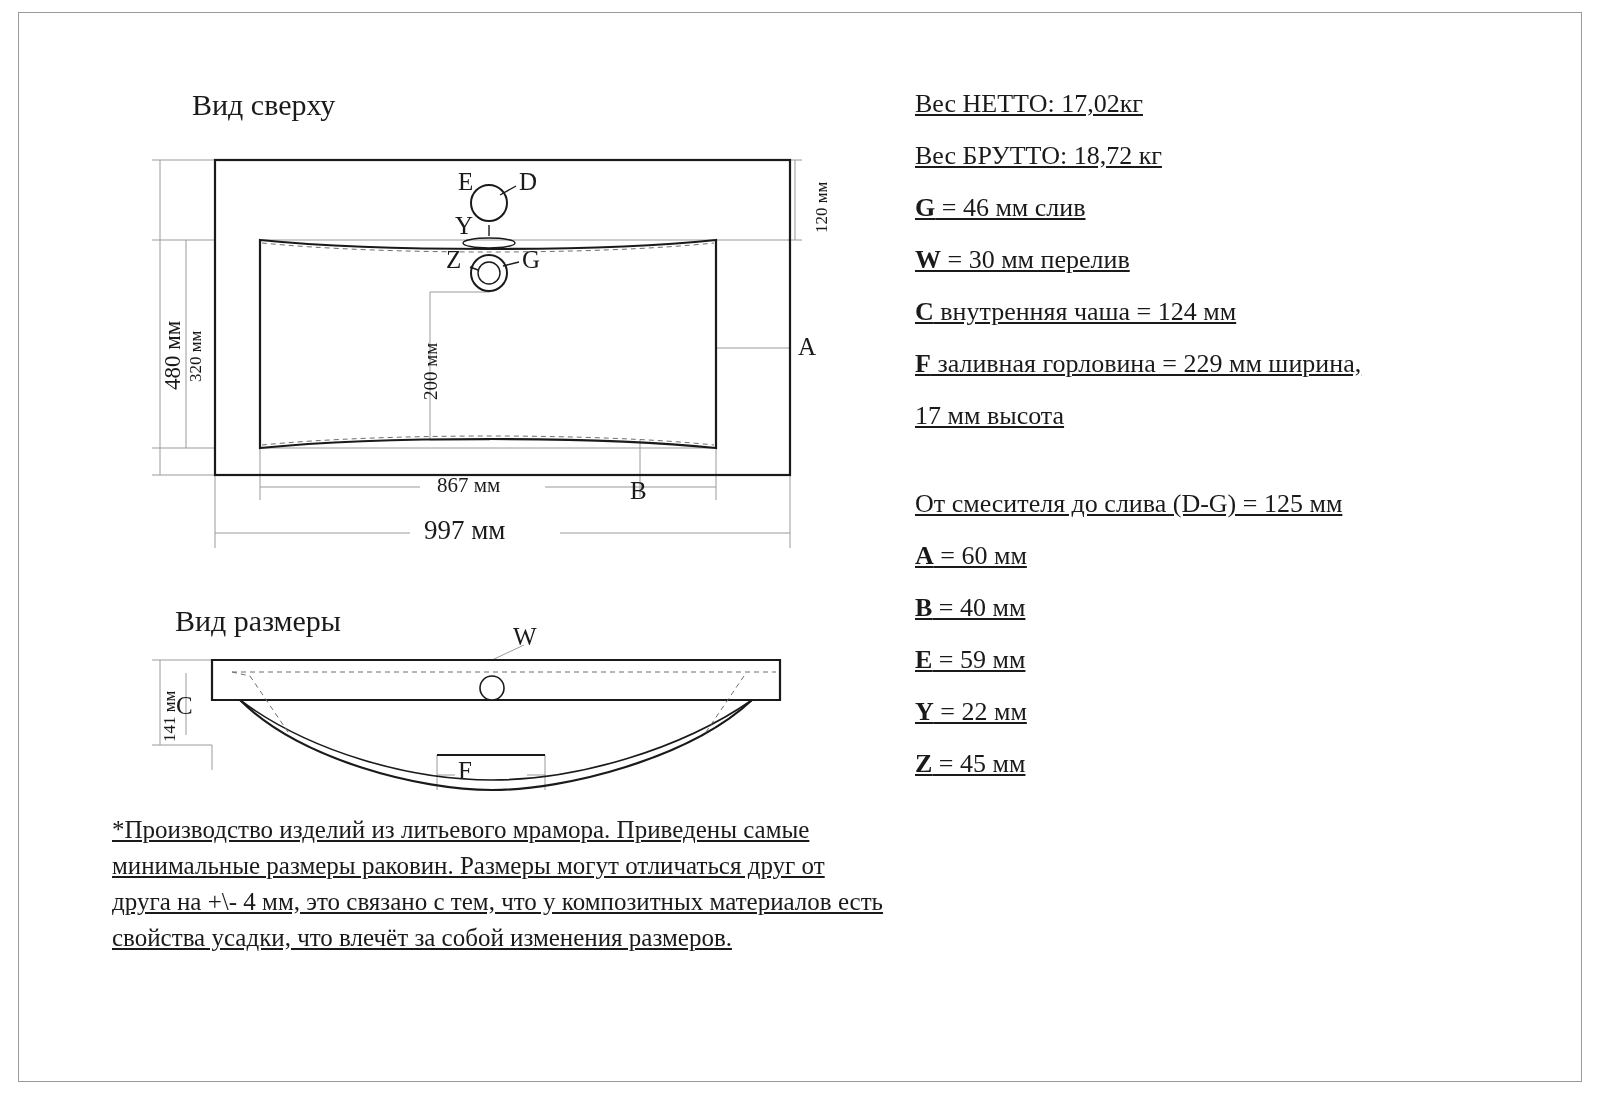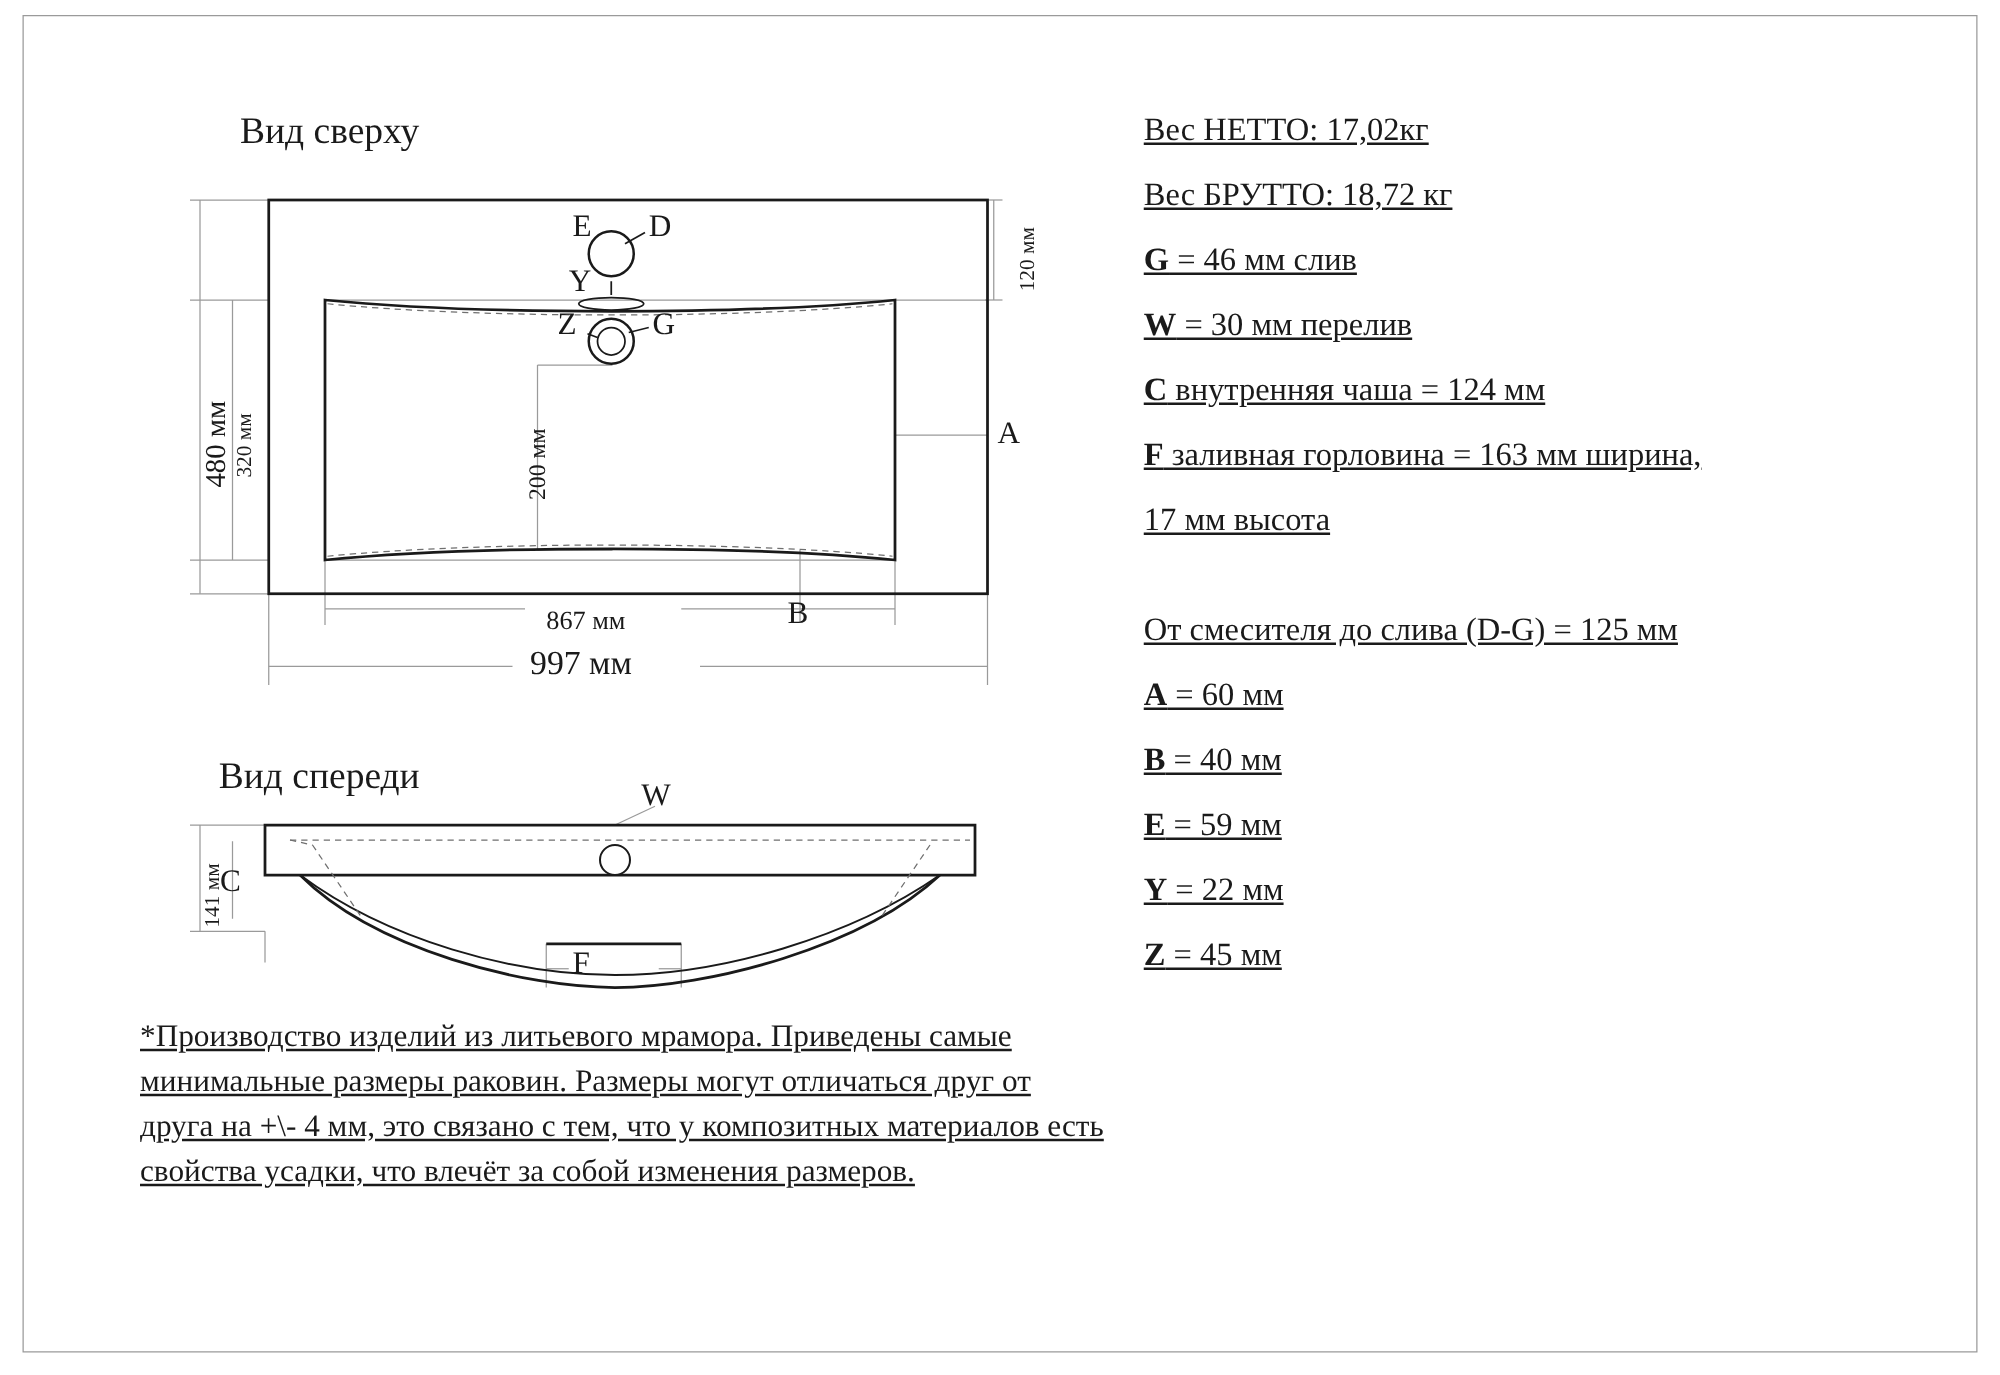--- a/index.html
+++ b/index.html
@@ -200,44 +200,44 @@
   </svg>
   </div>
 
   <div class="lbl view-title" style="left:192px; top:88px;">Вид сверху</div>
 
   <div class="lbl dim vert" style="left:160px; top:390px; font-size:23px;">480 мм</div>
   <div class="lbl dim-small vert" style="left:186px; top:382px;">320 мм</div>
   <div class="lbl dim-small vert" style="left:812px; top:233px;">120 мм</div>
   <div class="lbl dim vert" style="left:420px; top:400px; font-size:19px;">200 мм</div>
 
-  <div class="lbl dim" style="left:437px; top:473px;margin-top:11px;">867 мм</div>
+  <div class="lbl dim" style="left:437px; top:473px;">867 мм</div>
   <div class="lbl" style="left:424px; top:515px; font-size:27px;">997 мм</div>
 
   <div class="lbl letter" style="left:458px; top:168px;">E</div>
   <div class="lbl letter" style="left:519px; top:168px;">D</div>
   <div class="lbl letter" style="left:455px; top:212px;">Y</div>
   <div class="lbl letter" style="left:446px; top:246px;">Z</div>
   <div class="lbl letter" style="left:522px; top:246px;">G</div>
   <div class="lbl letter" style="left:798px; top:333px;">A</div>
   <div class="lbl letter" style="left:630px; top:477px;">B</div>
 
-  <div class="lbl view-title" style="left:175px; top:604px;">Вид спереди</div>
+  <div class="lbl view-title" style="left:175px; top:604px;">Вид размеры</div>
   <div class="lbl dim-small vert" style="left:160px; top:742px;">141 мм</div>
   <div class="lbl letter" style="left:176px; top:692px;">C</div>
   <div class="lbl letter" style="left:513px; top:623px;">W</div>
   <div class="lbl letter" style="left:458px; top:757px;">F</div>
 
   <div class="spec">
     <div class="spec-line"><b></b><span>Вес НЕТТО: 17,02кг</span></div>
     <div class="spec-line"><b></b><span>Вес БРУТТО: 18,72 кг</span></div>
     <div class="spec-line"><b>G</b><span> = 46 мм слив</span></div>
     <div class="spec-line"><b>W</b><span> = 30 мм перелив</span></div>
     <div class="spec-line"><b>C</b><span> внутренняя чаша = 124 мм</span></div>
-    <div class="spec-line"><b>F</b><span> заливная горловина = 163 мм ширина,</span></div>
+    <div class="spec-line"><b>F</b><span> заливная горловина = 229 мм ширина,</span></div>
     <div class="spec-line"><b></b><span>17 мм высота</span></div>
 
     <div class="spec-gap"></div>
 
     <div class="spec-line"><b></b><span>От смесителя до слива (D-G) = 125 мм</span></div>
     <div class="spec-line"><b>A</b><span> = 60 мм</span></div>
     <div class="spec-line"><b>B</b><span> = 40 мм</span></div>
     <div class="spec-line"><b>E</b><span> = 59 мм</span></div>
     <div class="spec-line"><b>Y</b><span> = 22 мм</span></div>
     <div class="spec-line"><b>Z</b><span> = 45 мм</span></div>

